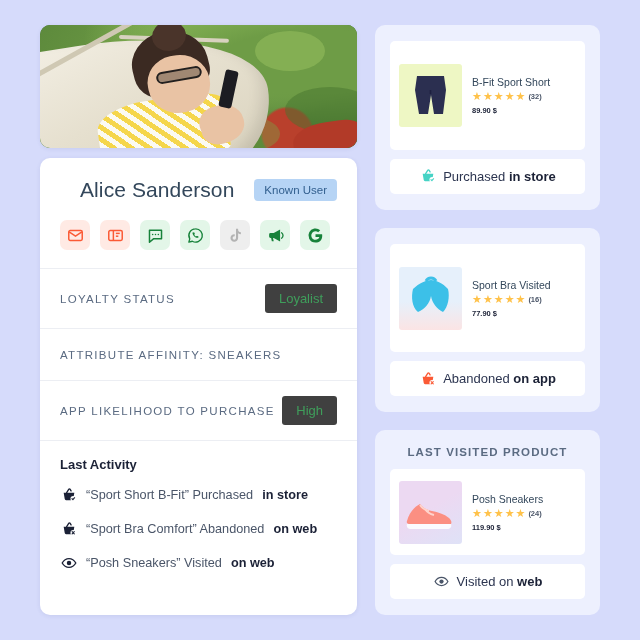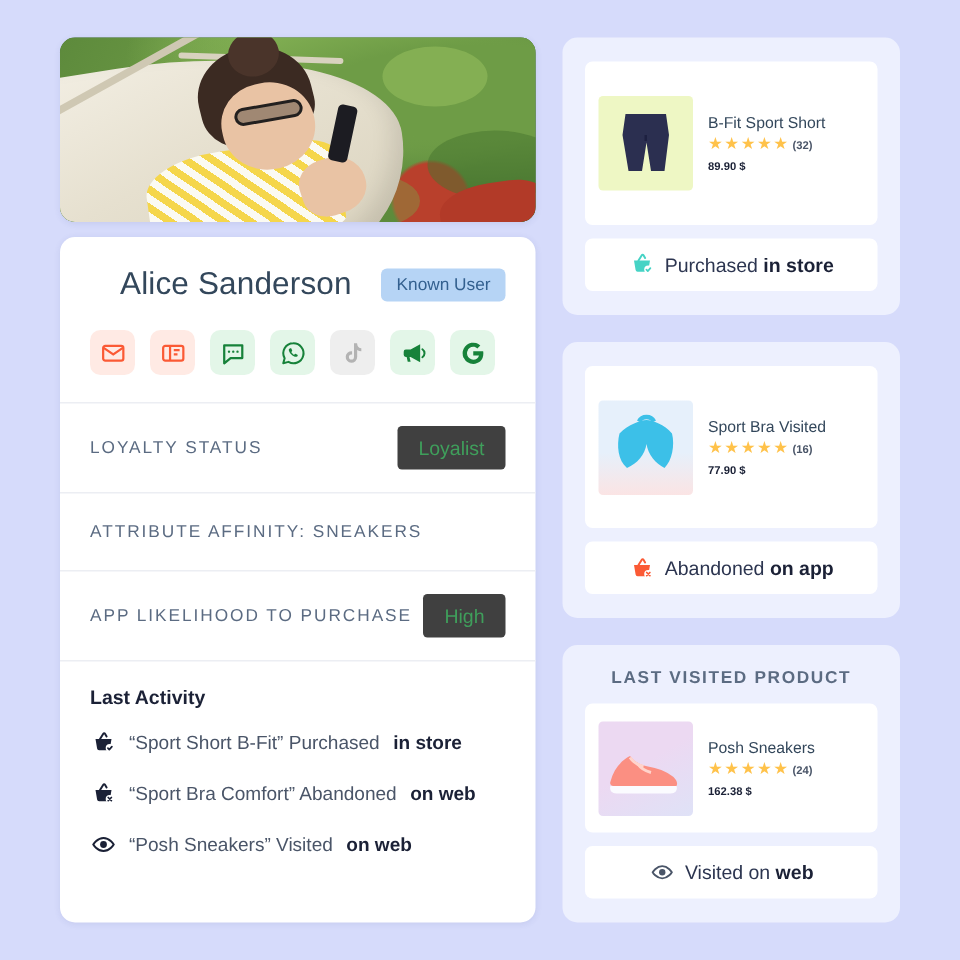--- a/index.html
+++ b/index.html
@@ -522,21 +522,21 @@
         <div class="prod-info">
           <div class="prod-name">Posh Sneakers</div>
           <div class="stars">
             <span class="star">★</span>
               <span class="star">★</span>
               <span class="star">★</span>
               <span class="star">★</span>
               <span class="star">★</span>
             <span class="rcount">(24)</span>
           </div>
-          <div class="price">162.38 $</div>
+          <div class="price">119.90 $</div>
         </div>
       </div>
       <div class="status-bar">
         <span class="status-ic">
           <svg width="15" height="15" viewBox="0 0 24 24" fill="none" stroke="#4a5568" stroke-width="2">
             <path d="M1.8 12S5.5 5.5 12 5.5 22.2 12 22.2 12 18.5 18.5 12 18.5 1.8 12 1.8 12z"></path>
             <circle cx="12" cy="12" r="3.4" fill="#4a5568" stroke="none"></circle>
           </svg>
         </span>
         <span><span>Visited on </span><b>web</b></span>

